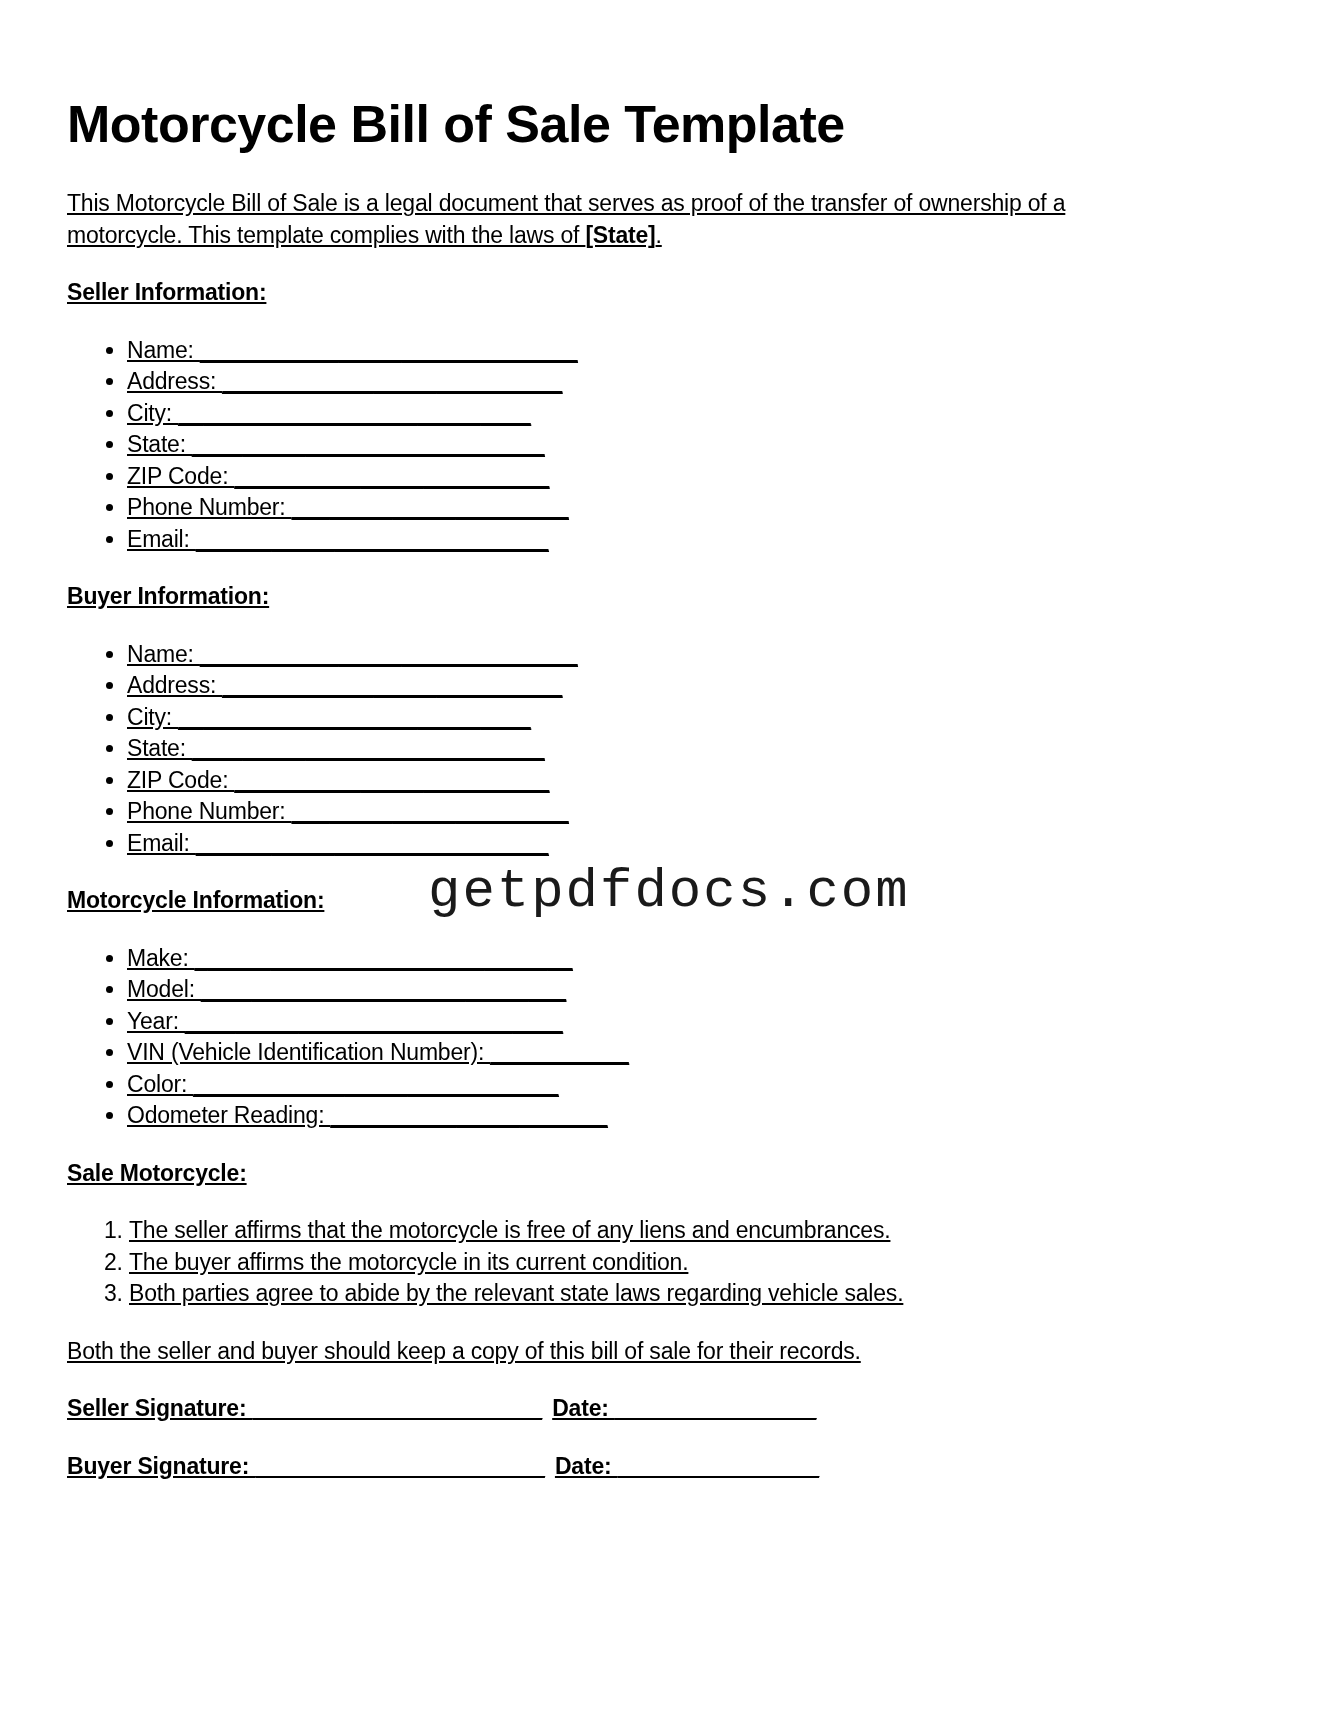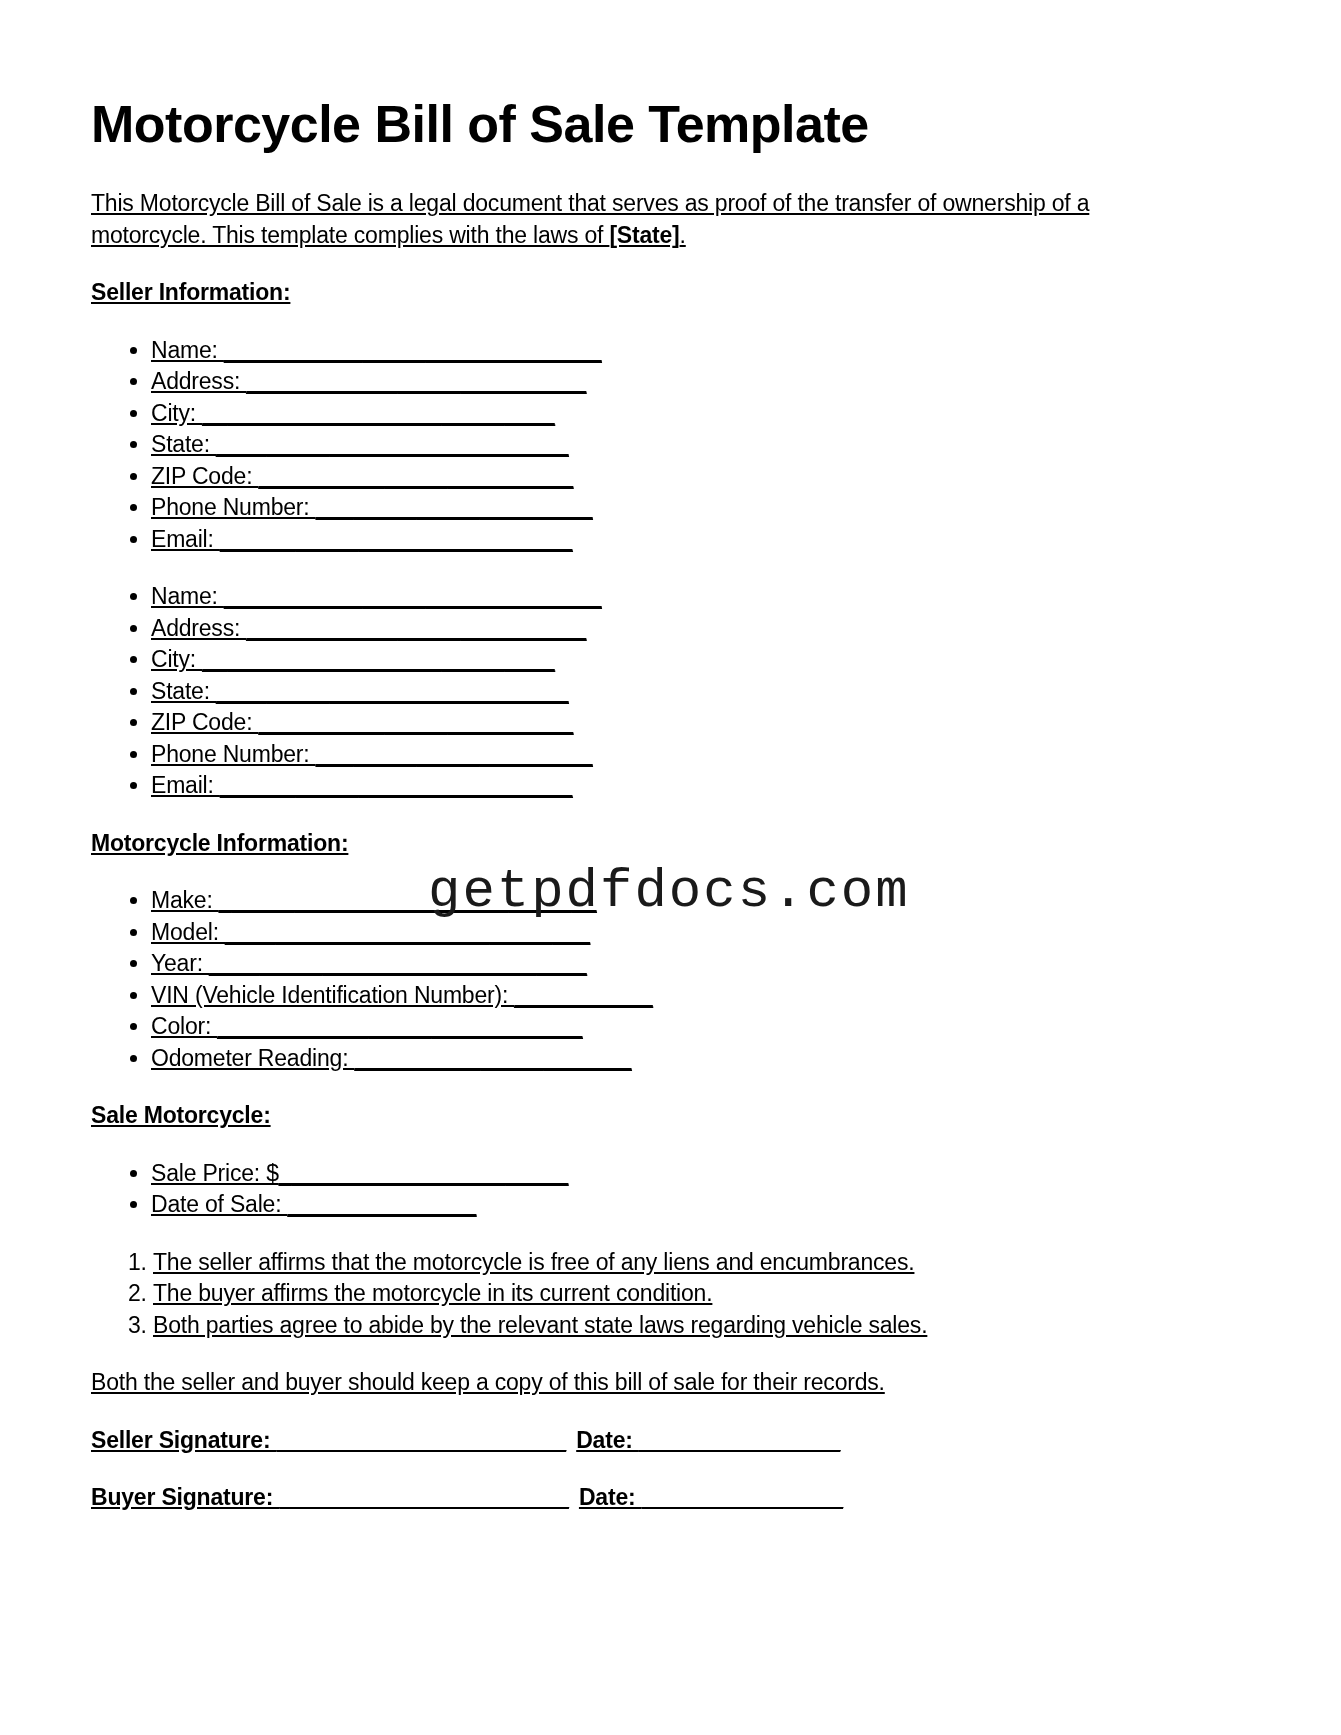--- a/index.html
+++ b/index.html
@@ -4,21 +4,21 @@
 <style>
   html, body { margin: 0; padding: 0; background: #ffffff; }
   body {
     width: 1341px; height: 1735px;
     font-family: "Liberation Sans", "DejaVu Sans", sans-serif;
     color: #000000;
     letter-spacing: -0.2px;
     position: relative;
     overflow: hidden;
   }
-  .page { padding: 98px 67px 0 67px; margin-left: 24px; }
+  .page { padding: 98px 67px 0 67px; }
   h1 {
     font-size: 52px; line-height: 1.0; font-weight: bold;
     margin: 0 0 38px 0; letter-spacing: -0.5px;
   }
   p, h3, ul, ol { font-size: 23px; line-height: 31.5px; text-decoration: underline; }
   p { margin: 26px 0; }
   p.intro { max-width: 1040px; }
   h3 { font-size: 23px; font-weight: bold; margin: 26px 0; }
   ul { list-style-type: disc; margin: 26px 0; padding-left: 60px; }
   ol { margin: 26px 0; padding-left: 62px; }
@@ -51,20 +51,21 @@
   <ul>
     <li><span>Name: </span><span class="blank">______________________________</span></li>
     <li><span>Address: </span><span class="blank">___________________________</span></li>
     <li><span>City: </span><span class="blank">____________________________</span></li>
     <li><span>State: </span><span class="blank">____________________________</span></li>
     <li><span>ZIP Code: </span><span class="blank">_________________________</span></li>
     <li><span>Phone Number: </span><span class="blank">______________________</span></li>
     <li><span>Email: </span><span class="blank">____________________________</span></li>
   </ul>
 
+  <h3>Buyer Information:</h3>
   <ul>
     <li><span>Name: </span><span class="blank">______________________________</span></li>
     <li><span>Address: </span><span class="blank">___________________________</span></li>
     <li><span>City: </span><span class="blank">____________________________</span></li>
     <li><span>State: </span><span class="blank">____________________________</span></li>
     <li><span>ZIP Code: </span><span class="blank">_________________________</span></li>
     <li><span>Phone Number: </span><span class="blank">______________________</span></li>
     <li><span>Email: </span><span class="blank">____________________________</span></li>
   </ul>
 
@@ -72,24 +73,20 @@
   <ul>
     <li><span>Make: </span><span class="blank">______________________________</span></li>
     <li><span>Model: </span><span class="blank">_____________________________</span></li>
     <li><span>Year: </span><span class="blank">______________________________</span></li>
     <li><span>VIN (Vehicle Identification Number): </span><span class="blank">___________</span></li>
     <li><span>Color: </span><span class="blank">_____________________________</span></li>
     <li><span>Odometer Reading: </span><span class="blank">______________________</span></li>
   </ul>
 
   <h3>Sale Motorcycle:</h3>
-  <ul>
-    <li><span>Sale Price: $</span><span class="blank">_______________________</span></li>
-    <li><span>Date of Sale: </span><span class="blank">_______________</span></li>
-  </ul>
 
   <ol>
     <li>The seller affirms that the motorcycle is free of any liens and encumbrances.</li>
     <li>The buyer affirms the motorcycle in its current condition.</li>
     <li>Both parties agree to abide by the relevant state laws regarding vehicle sales.</li>
   </ol>
 
   <p>Both the seller and buyer should keep a copy of this bill of sale for their records.</p>
 
   <p class="sig-row"><span>Seller Signature: </span><span class="blank sig-blank">_______________________</span><span>Date: </span><span class="blank">________________</span></p>

